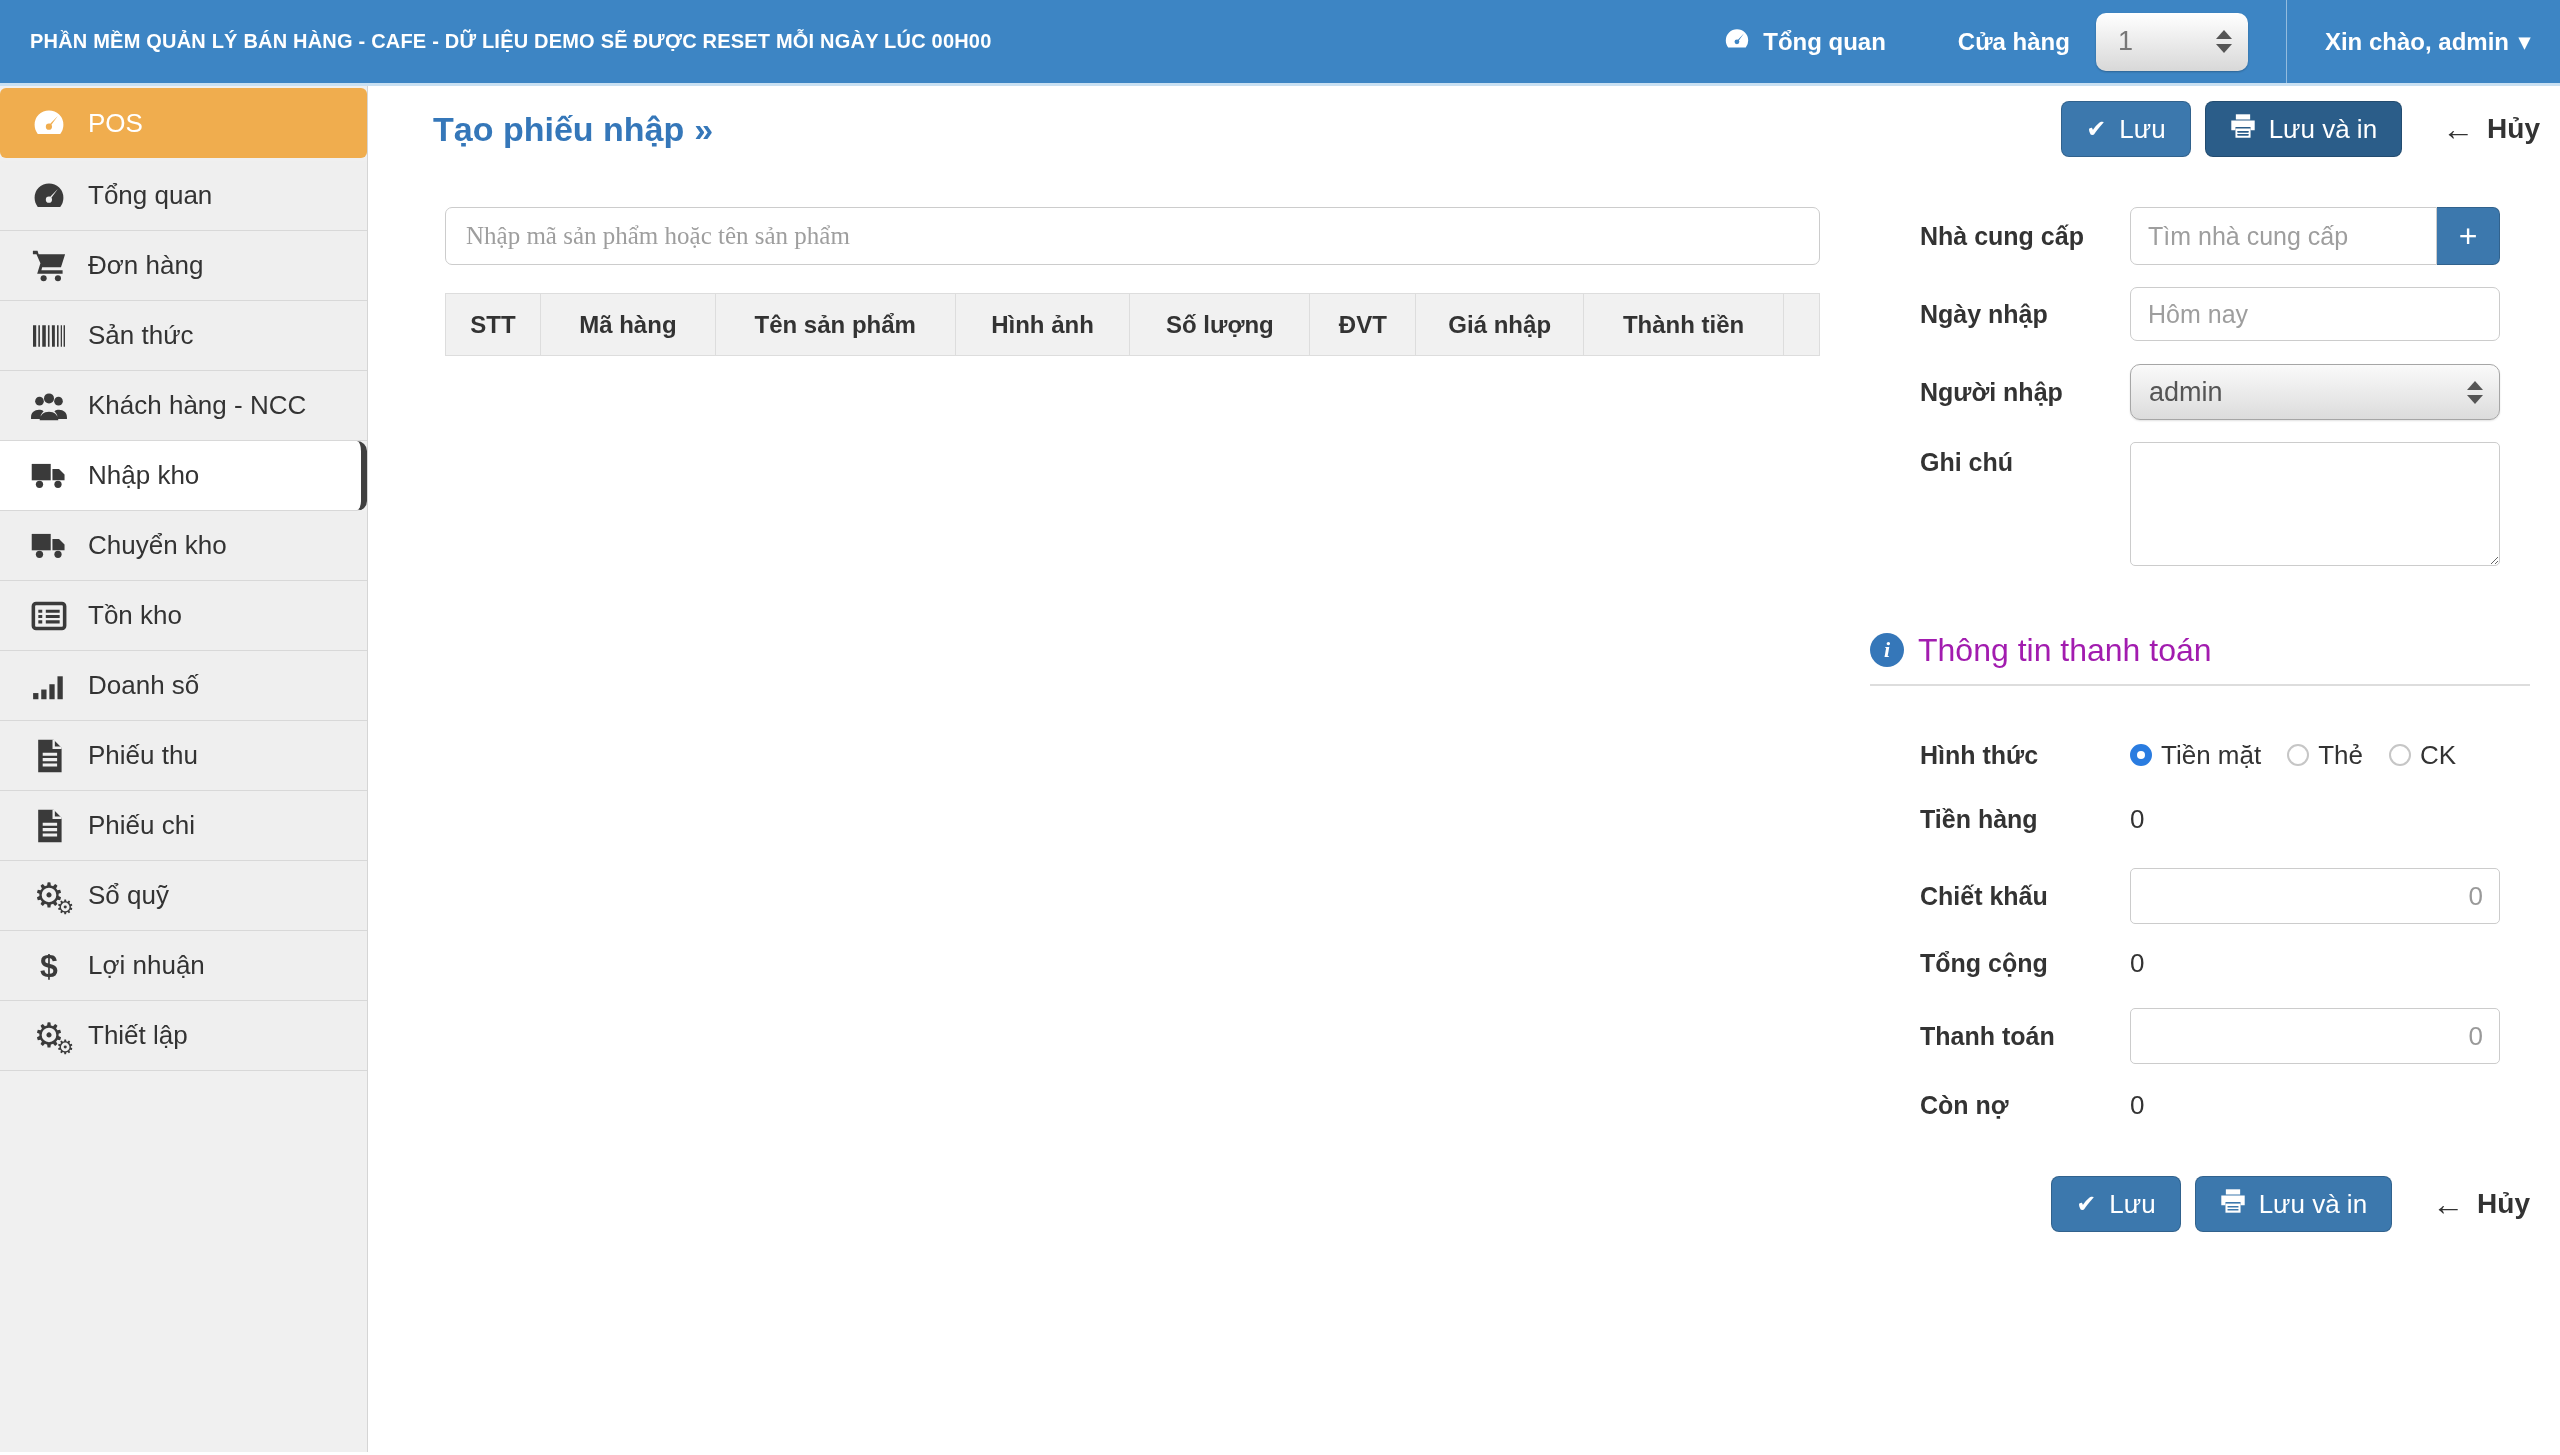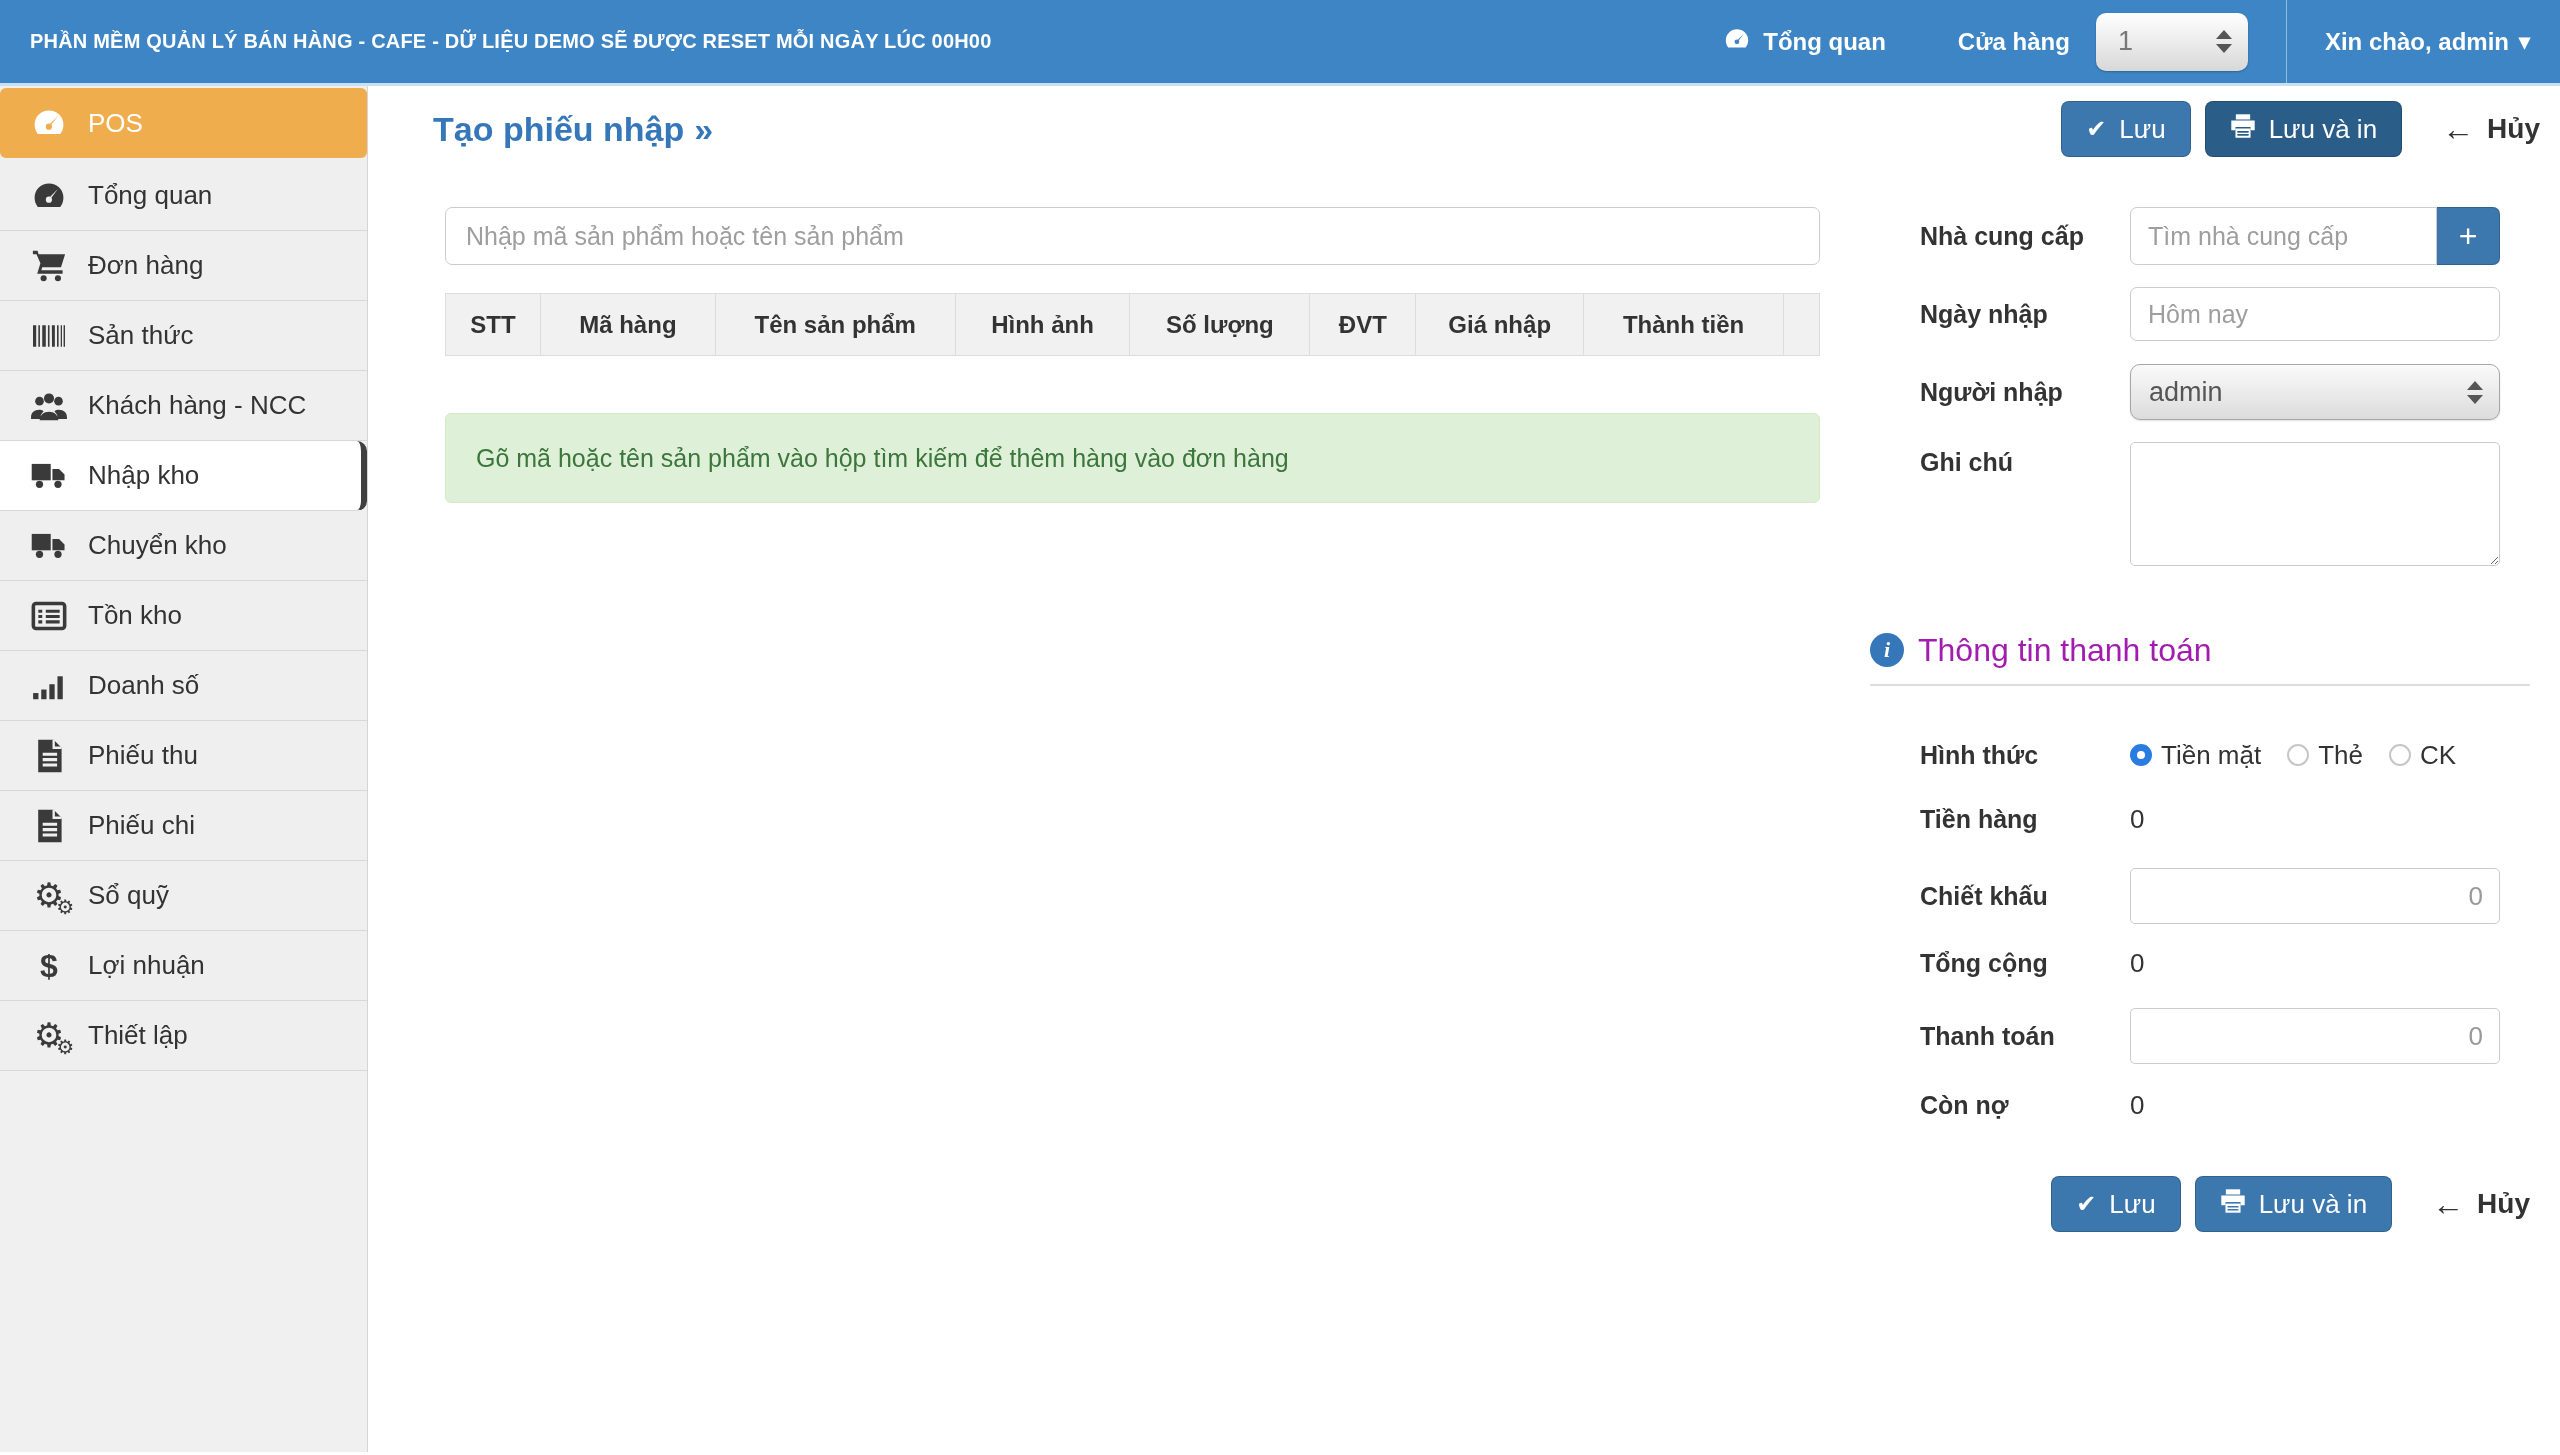--- a/index.html
+++ b/index.html
@@ -57,21 +57,21 @@
   .btn .check-glyph { font-size:24px; line-height:1; }
   .cancel-link { display:inline-flex; align-items:center; gap:13px; color:#333; font-weight:bold; font-size:28px; margin-left:26px; cursor:pointer; }
   .cancel-link .arrow-glyph { font-size:32px; line-height:1; font-weight:bold; }
 
   
   .page-body { display:flex; margin-top:49px; padding:0 20px 0 77px; align-items:flex-start; }
   .main-col { width:1375px; flex-shrink:0; }
   .side-col { width:660px; margin-left:50px; flex-shrink:0; }
 
   .search-input { width:100%; height:58px; border:1px solid #ccc; border-radius:7px; padding:0 20px;
-    font-size:25px; font-family:Liberation Sans, sans-serif; color:#333; outline:none; }
+    font-size:25px; font-family:Liberation Serif, serif; color:#333; outline:none; }
   .search-input::placeholder { color:#9e9e9e; }
 
   table.items { border-collapse:collapse; width:100%; margin-top:28px; }
   table.items th { background:#f1f1f1; border:1px solid #ddd; height:62px; font-size:24px; font-weight:bold; color:#333; text-align:center; padding:0 10px; }
 
   .alert-info { margin-top:57px; background:#dff0d8; border:1px solid #d6e9c6; border-radius:6px; height:90px;
     display:flex; align-items:center; padding:0 30px; color:#3c763d; font-size:25px; }
 
   
   .form-row { display:flex; align-items:center; }
@@ -349,23 +349,20 @@
               <th>Hình ảnh</th>
               <th>Số lượng</th>
               <th>ĐVT</th>
               <th>Giá nhập</th>
               <th>Thành tiền</th>
               <th></th>
             </tr>
           </thead>
         </table>
 
-        <div class="alert-info">
-          <span>Gõ mã hoặc tên sản phẩm vào hộp tìm kiếm để thêm hàng vào đơn hàng</span>
-        </div>
       </div>
 
       <div class="side-col">
 
         <div class="form-row">
           <div class="form-label">Nhà cung cấp</div>
           <div class="form-control-col">
             <div class="input-group">
               <input class="text-input" type="text" placeholder="Tìm nhà cung cấp" style="">
               <button class="add-btn">

